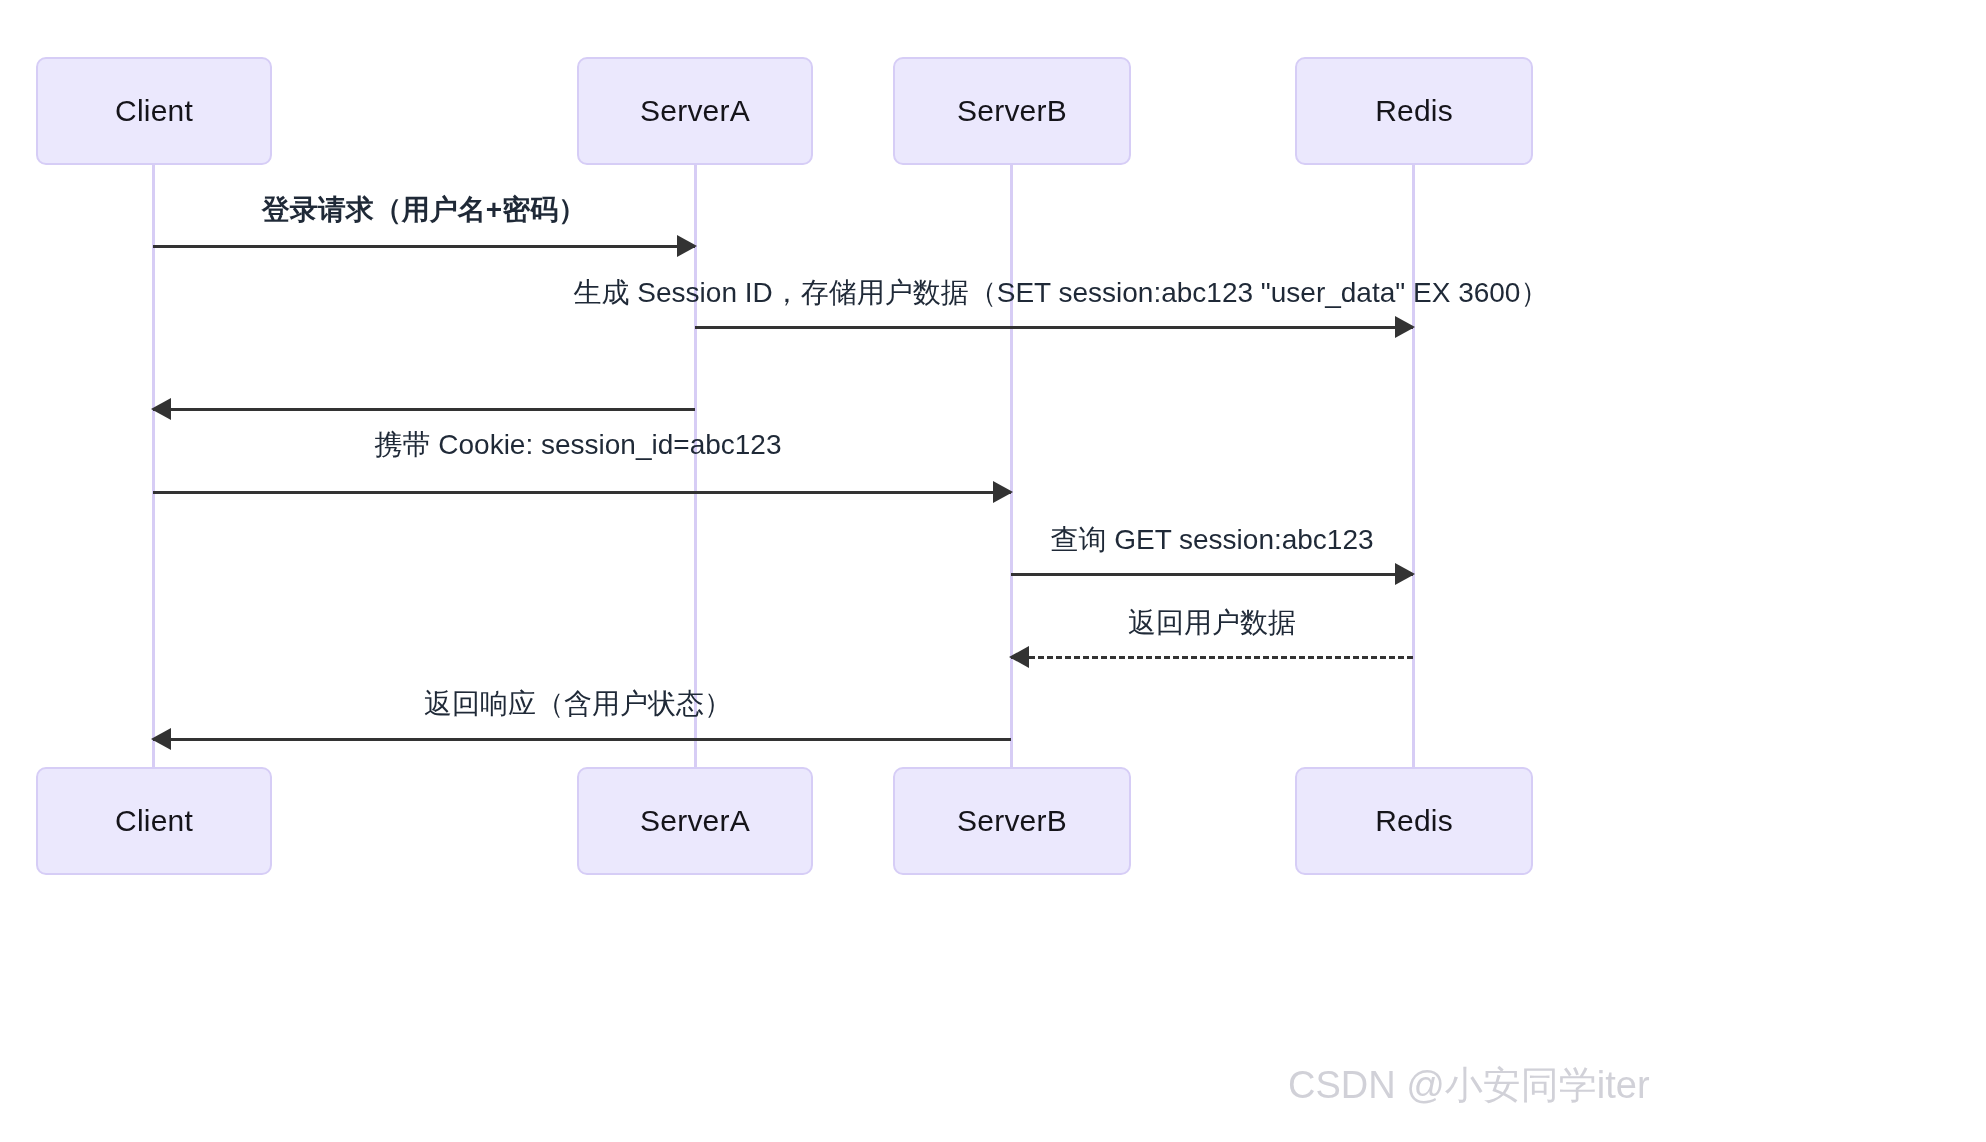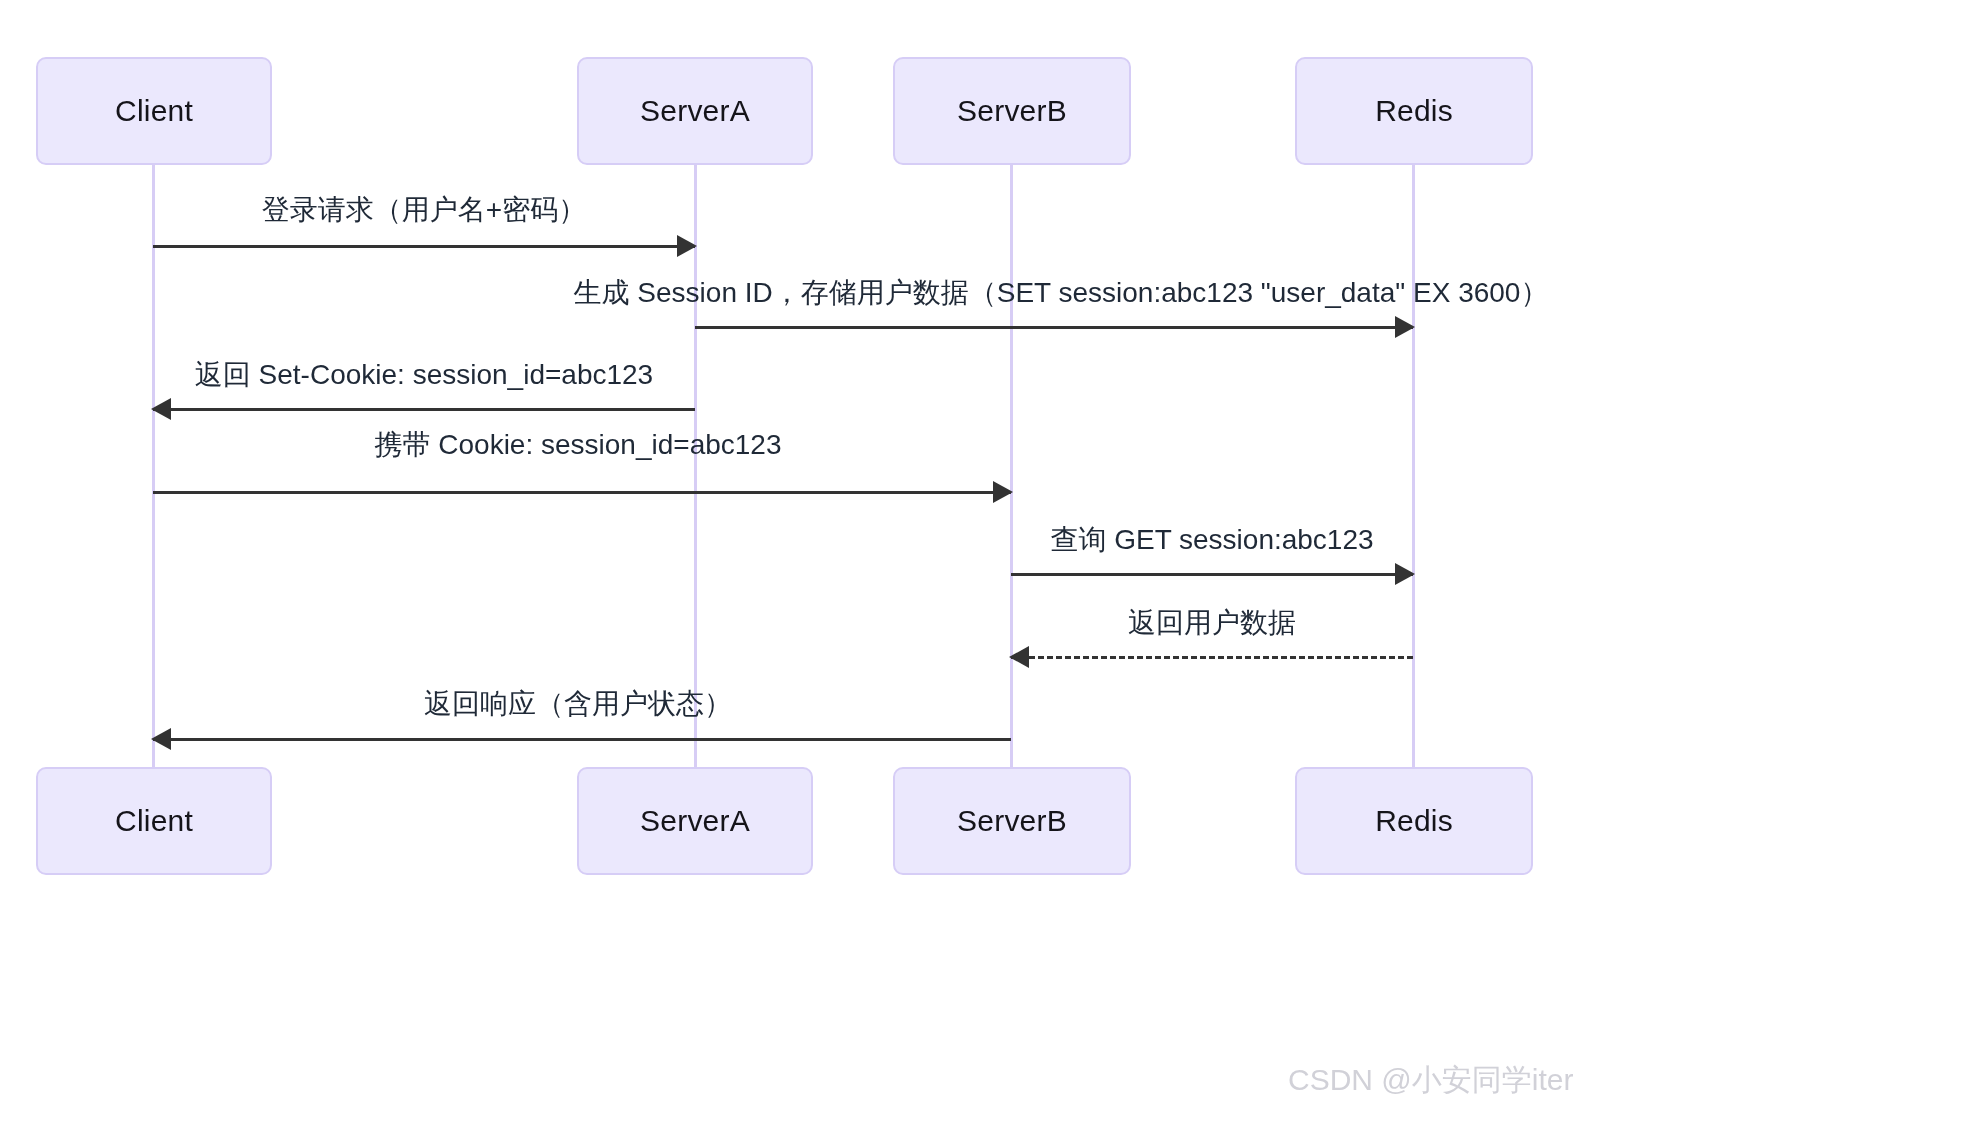--- a/index.html
+++ b/index.html
@@ -79,21 +79,21 @@
     color: #1f2937;
     font-size: 28px;
     line-height: 1;
     transform: translateX(-50%);
     z-index: 3;
   }
   
   #watermark {
     position: absolute;
     color: #cfcfd6;
-    font-size: 30px;
+    font-size: 38px;
     white-space: nowrap;
     z-index: 5;
     opacity: .95;
   }
 </style>
 </head>
 <body>
 
 <div id="canvas">
     <div class="lifeline" style="left: 152px; top: 165px; height: 602px;"></div>
@@ -121,31 +121,30 @@
     <div class="actor-box" style="left: 893px; top: 767px; width: 238px; height: 108px;">
       <span>ServerB</span>
     </div>
     <div class="actor-box" style="left: 1295px; top: 767px; width: 238px; height: 108px;">
       <span>Redis</span>
     </div>
     <div class="msg to-right" style="left: 153px; width: 542px; top: 245px;">
       <div class="line"></div>
       <div class="head"></div>
     </div>
-    <div class="msg-label" style="left: 424px; top: 196px;">登录请求（用户名+密码）</div>
+    <div class="msg-label" style="left: 424px; top: 196px; font-weight: bold;">登录请求（用户名+密码）</div>
     <div class="msg to-right" style="left: 695px; width: 718px; top: 326px;">
       <div class="line"></div>
       <div class="head"></div>
     </div>
     <div class="msg-label" style="left: 1054px; top: 279px; margin-left: 7px;">生成 Session ID，存储用户数据（SET session:abc123 "user_data" EX 3600）</div>
     <div class="msg to-left" style="left: 153px; width: 542px; top: 408px;">
       <div class="line"></div>
       <div class="head"></div>
     </div>
-    <div class="msg-label" style="left: 424px; top: 361px;">返回 Set-Cookie: session_id=abc123</div>
     <div class="msg to-right" style="left: 153px; width: 858px; top: 491px;">
       <div class="line"></div>
       <div class="head"></div>
     </div>
     <div class="msg-label" style="left: 578px; top: 431px;">携带 Cookie: session_id=abc123</div>
     <div class="msg to-right" style="left: 1011px; width: 402px; top: 573px;">
       <div class="line"></div>
       <div class="head"></div>
     </div>
     <div class="msg-label" style="left: 1212px; top: 526px; text-align: center;">查询 GET session:abc123</div>

